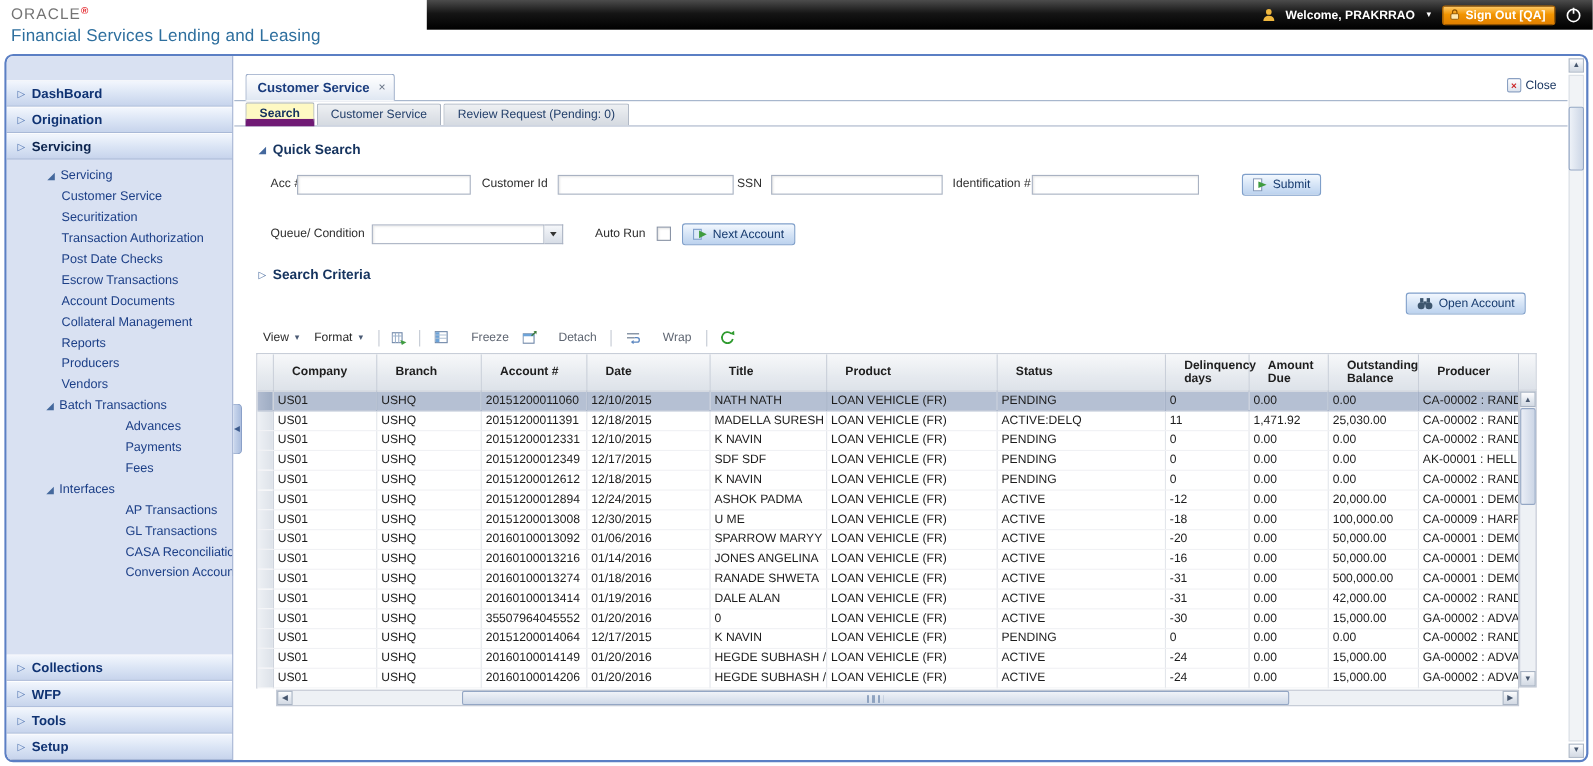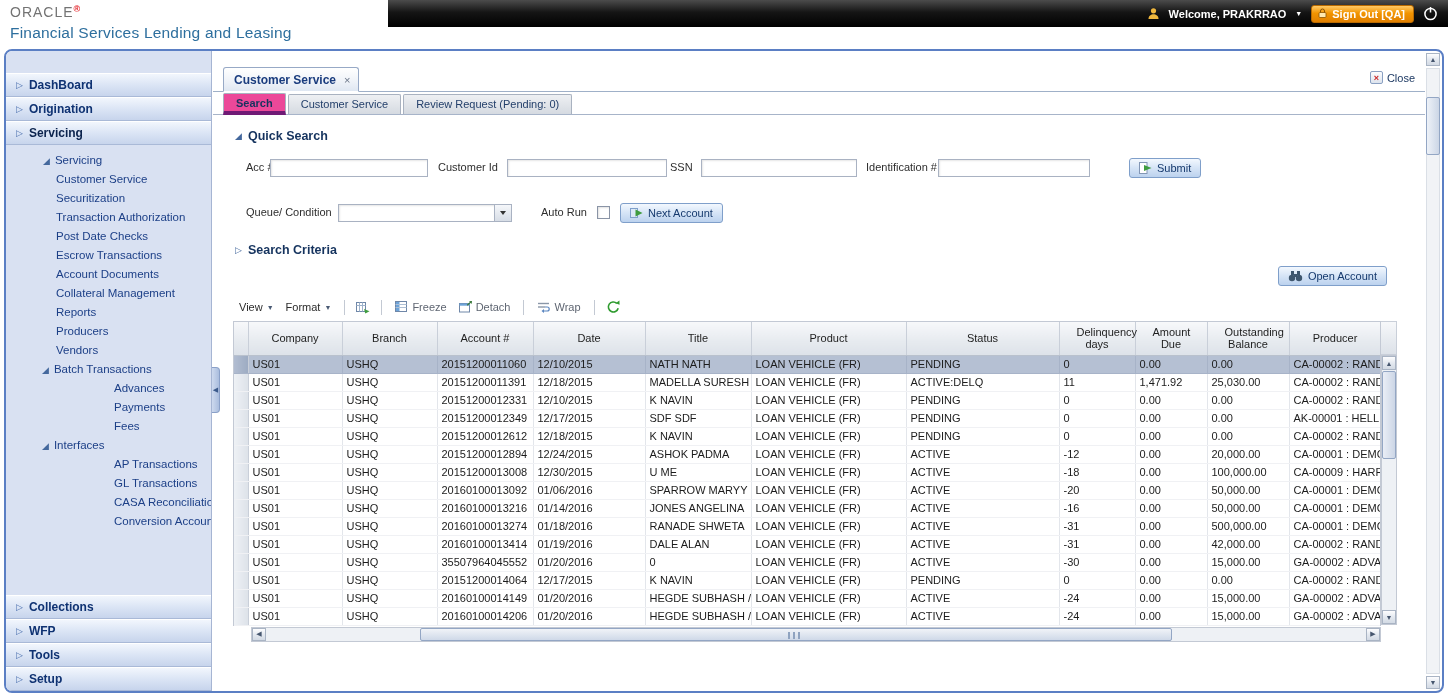--- a/index.html
+++ b/index.html
@@ -37,21 +37,21 @@
 
 
 .main{position:absolute;left:207px;top:0;right:17px;bottom:0;background:#fff}
 .tabbar{position:relative;height:25px;margin-top:16px;border-bottom:1px solid #9fb0c8}
 .doctab{position:absolute;left:10px;bottom:-1px;display:inline-flex;align-items:center;gap:8px;height:25px;padding:0 8px 0 10px;background:linear-gradient(#fff,#eef2f8 60%,#dfe7f2);border:1px solid #97a9c6;border-bottom:1px solid #fff;border-radius:3px 3px 0 0;font-weight:bold;color:#1a3c7e;font-size:12px;cursor:pointer;z-index:2}
 .tab-x{color:#6b7688;font-weight:normal;font-size:11px;cursor:pointer}
 .close-ctl{position:absolute;right:10px;top:4px;display:flex;align-items:center;gap:4px;color:#16335e;cursor:pointer}
 .close-ico{display:inline-flex;width:13px;height:13px;align-items:center;justify-content:center;background:linear-gradient(#fdfdfe,#dde4ee);border:1px solid #8aa0c2;color:#c22;font-weight:bold;font-size:9px;border-radius:2px}
 .subtabs{display:flex;align-items:flex-end;gap:2px;height:23px;padding-left:10px;border-bottom:1px solid #a7b4c9}
 .stab{height:20px;line-height:19px;padding:0 12px;border:1px solid #a9b2c0;border-bottom:none;border-radius:2px 2px 0 0;background:linear-gradient(#eef0f3,#d5dae1);color:#24406b;cursor:pointer;white-space:nowrap}
-.stab.active{background:#ec4899;font-weight:bold;color:#16335e;height:22px;margin-bottom:-1px;border-bottom:4px solid #701a75}
+.stab.active{background:#fef9c3;font-weight:bold;color:#16335e;height:22px;margin-bottom:-1px;border-bottom:7px solid #701a75}
 
 .sec-h{display:flex;align-items:center;gap:6px;margin:14px 0 0 22px;color:#15335e;font-weight:bold;font-size:12.5px;cursor:pointer}
 .exp{color:#44689d;font-size:9px}
 .qrow{position:relative;height:20px}
 .qrow1{margin-top:15px}
 .qrow2{margin-top:25px}
 .flabel{position:absolute;top:3px;color:#2e2e2e;white-space:nowrap}
 .tin{position:absolute;top:1px;height:18px;border:1px solid #a9b2c2;background:#fff;box-shadow:inset 1px 1px 2px rgba(0,0,0,.1);padding:0 3px;font:inherit}
 .btn{position:absolute;top:0;display:inline-flex;align-items:center;gap:5px;height:20px;padding:0 9px;background:linear-gradient(#f3f8fe,#d8e6f7 45%,#bcd2ee);border:1px solid #7f9fca;border-radius:3px;color:#163a6e;font-size:11px;cursor:pointer}
 .combo{position:absolute;top:1px;display:flex;height:18px}
@@ -61,29 +61,29 @@
 .cbx{position:absolute;top:3px;width:13px;height:13px;background:#fff;border:1px solid #8a94a6;box-shadow:inset 1px 1px 2px rgba(0,0,0,.12);cursor:pointer}
 .crit{margin-top:20px}
 .open-row{position:relative;height:22px;margin-top:9px}
 .res-title{margin:16px 0 0 20px;color:#15335e;font-weight:bold;font-size:13px}
 
 
 .toolbar{display:flex;align-items:center;height:24px;margin:7px 0 0 20px;width:1148px}
 .tmenu{display:flex;align-items:center;gap:4px;padding:2px 6px;color:#2b2b2b;cursor:pointer}
 .mcaret{font-size:7px;color:#4a5a74}
 .tsep{width:1px;height:15px;background:#c3c9d3;margin:0 7px}
-.tbtn{display:flex;align-items:flex-end;gap:4px;padding:2px 6px;color:#5f6672;cursor:pointer}
+.tbtn{display:flex;align-items:flex-end;gap:20px;padding:2px 6px;color:#5f6672;cursor:pointer}
 .tico{display:flex;align-items:center;padding:2px 4px;cursor:pointer}
 
 
 .table-wrap{position:relative;margin-left:20px;width:1164px;margin-top:2px}
 .grid-clip{width:1148px;border:1px solid #c3c9d4;border-bottom:none;overflow:hidden}
 table.grid{width:1147px;table-layout:fixed;border-collapse:collapse;font-size:11px}
 .c-sel{width:14px}.c0{width:94px}.c1{width:95px}.c2{width:96px}.c3{width:112px}.c4{width:106px}.c5{width:155px}.c6{width:153px}.c7{width:76px}.c8{width:72px}.c9{width:82px}.c10{width:92px}
-table.grid th{background:linear-gradient(#f7f8fa,#e6eaef 60%,#dde2e9);font-weight:normal;color:#1e1e1e;text-align:center;padding:2px 17px;vertical-align:middle;border-right:1px solid #c9cfd9;border-bottom:1px solid #b9c1cd;height:33px;line-height:12px;white-space:normal}
+table.grid th{background:linear-gradient(#f7f8fa,#e6eaef 60%,#dde2e9);font-weight:bold;color:#1e1e1e;text-align:left;padding:2px 17px;vertical-align:middle;border-right:1px solid #c9cfd9;border-bottom:1px solid #b9c1cd;height:33px;line-height:12px;white-space:normal}
 table.grid td{padding:2px 4px;height:18px;border-right:1px solid #e3e6eb;border-bottom:1px solid #f0f1f4;white-space:nowrap;overflow:hidden;background:#fff}
 table.grid td.rowsel{background:linear-gradient(90deg,#eef1f5,#dde2e9);border-right:1px solid #c9cfd9;padding:0}
 tr.selected td{background:#b5c0d3;border-bottom-color:#a7b3c8;border-right-color:#a7b3c8}
 tr.selected td.rowsel{background:linear-gradient(90deg,#b2bdd1,#9dabc2)}
 
 
 .sb-btn{background:linear-gradient(#fdfdfe,#e4e9f0 50%,#d3dae4);border:1px solid #a9b4c4;color:#46566e;display:flex;align-items:center;justify-content:center;font-size:7px;cursor:pointer}
 .corner{position:absolute;left:1148px;top:0;width:16px;height:34px;background:linear-gradient(#f7f8fa,#e6eaef 60%,#dde2e9);border:1px solid #c9cfd9;border-left:none}
 .vscroll{position:absolute;left:1148px;top:34px;width:16px;height:270px;background:#eef1f5;border:1px solid #c3c9d4}
 .vscroll .up{position:absolute;left:0;top:0;width:14px;height:14px}

